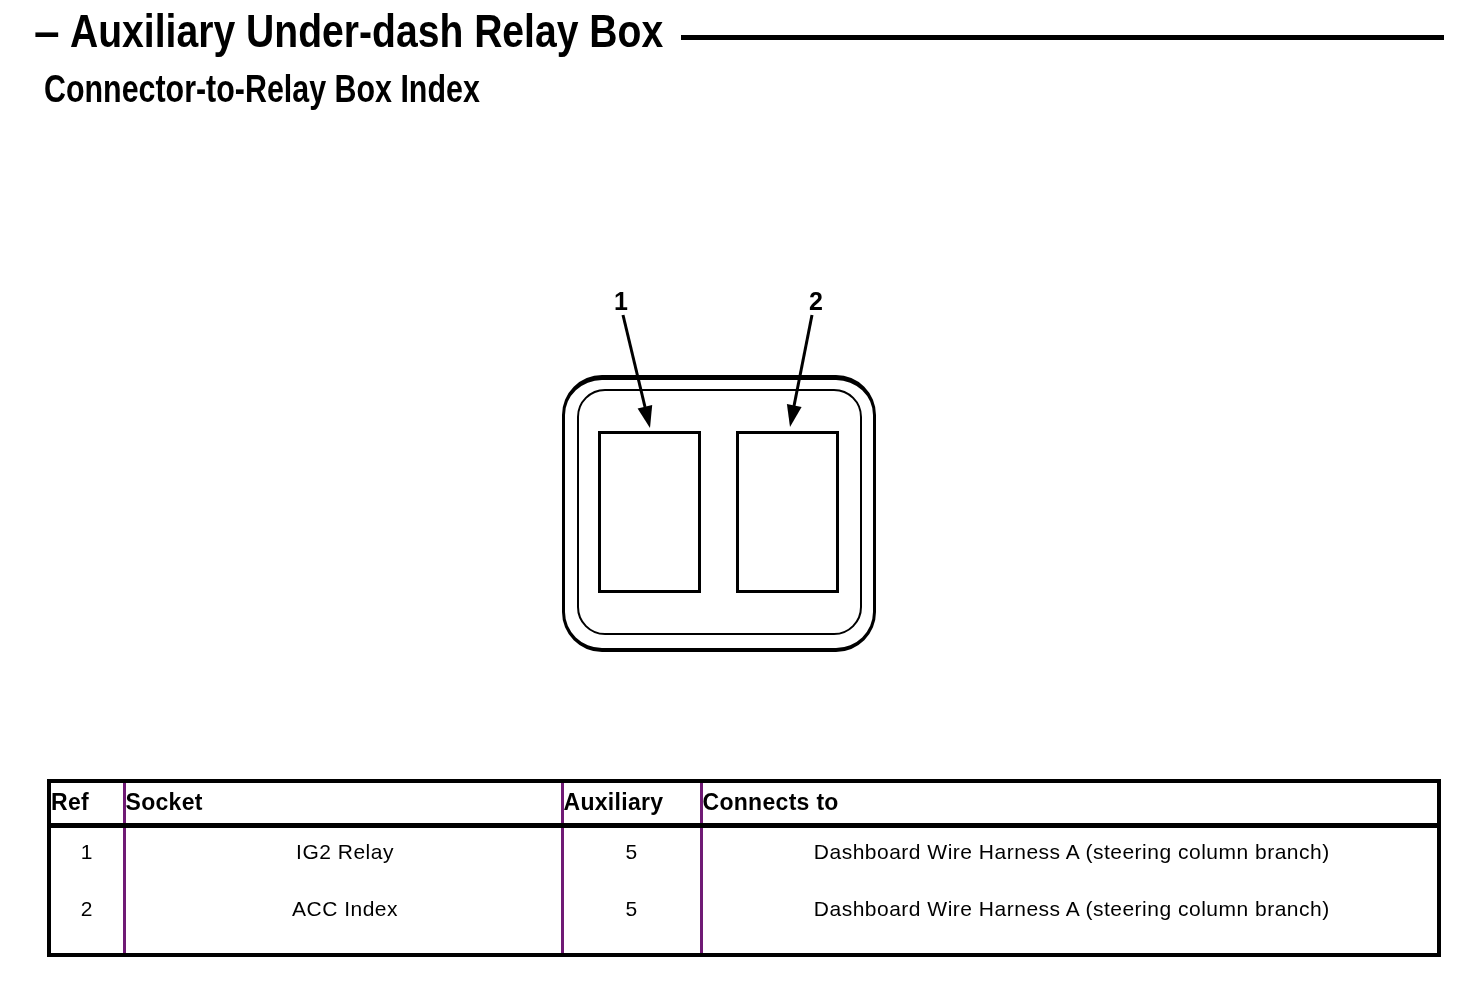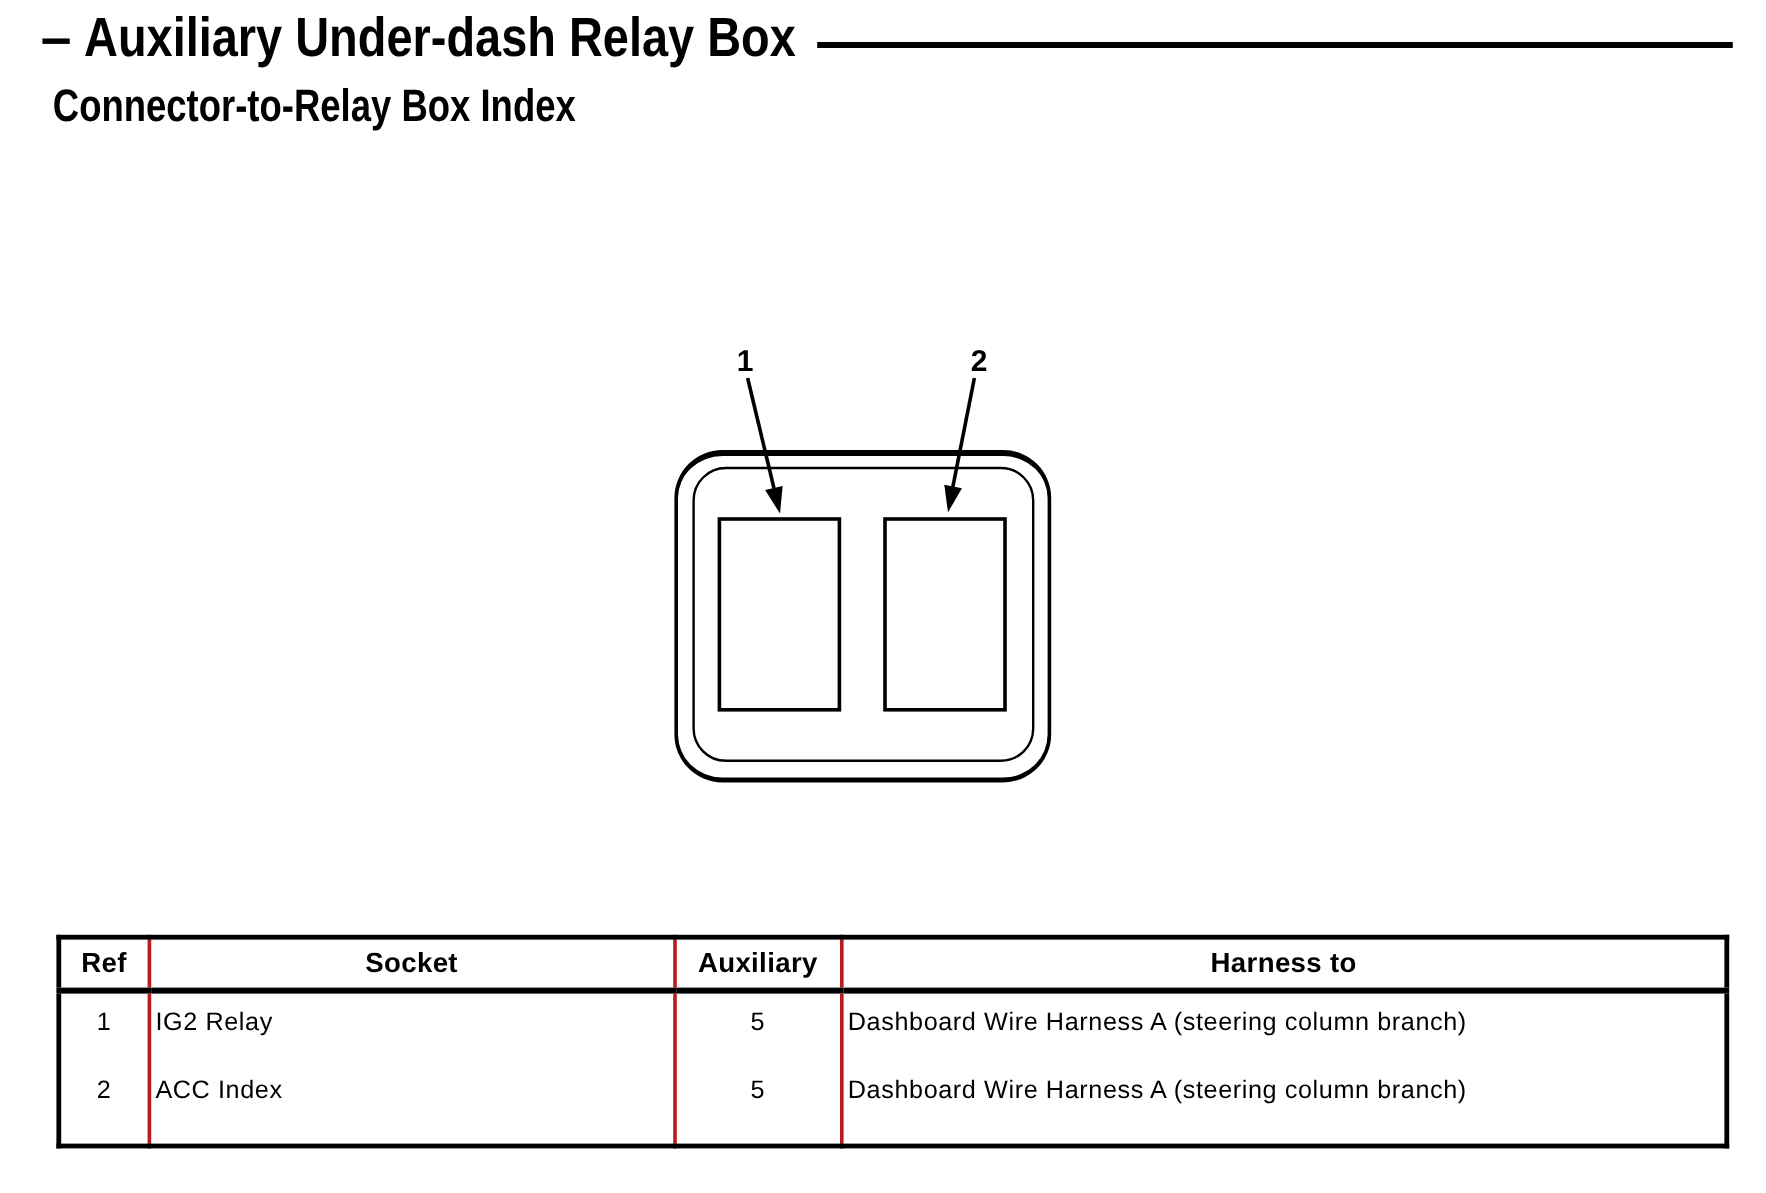--- a/index.html
+++ b/index.html
@@ -75,40 +75,40 @@
 
   
   .index-table {
     position: absolute; left: 47px; top: 779px;
     width: 1390px;
     border-collapse: collapse;
     table-layout: fixed;
     border: 4px solid #000;
   }
   .index-table th, .index-table td {
-    border-left: 3px solid #b91c1c;
+    border-left: 3px solid #701a75;
     font-family: "Liberation Sans", sans-serif;
   }
   .index-table th:first-child, .index-table td:first-child { border-left: none; }
   .index-table thead th {
     height: 44px;
     font-size: 23px; font-weight: bold;
-    text-align: center; vertical-align: middle;
+    text-align: left; vertical-align: middle;
     border-bottom: 5px solid #000;
     letter-spacing: 0.3px;
   }
   .index-table tbody td {
     font-size: 21px; font-weight: normal;
     vertical-align: top; padding-top: 12px;
     letter-spacing: 0.5px;
   }
   .index-table tbody tr.row-1 td { height: 60px; }
   .index-table tbody tr.row-2 td { height: 70px; }
   .cell-center { text-align: center; }
-  .cell-left { text-align: left; padding-left: 4px; }
+  .cell-left { text-align: center; padding-left: 4px; }
 </style>
 </head>
 <body>
 
 <div id="page">
 
   <span class="title-dash">–</span>
   <h1 class="page-title">Auxiliary Under-dash Relay Box</h1>
   <div class="title-rule"></div>
   <h2 class="subtitle">Connector-to-Relay Box Index</h2>
@@ -136,21 +136,21 @@
       <col style="width:75px">
       <col style="width:438px">
       <col style="width:139px">
       <col style="width:738px">
     </colgroup>
     <thead>
       <tr>
         <th>Ref</th>
         <th>Socket</th>
         <th>Auxiliary</th>
-        <th>Harness to</th>
+        <th>Connects to</th>
       </tr>
     </thead>
     <tbody>
       <tr class="row-1">
         <td class="cell-center">1</td>
         <td class="cell-left">IG2 Relay</td>
         <td class="cell-center">5</td>
         <td class="cell-left">Dashboard Wire Harness A (steering column branch)</td>
       </tr>
       <tr class="row-2">

